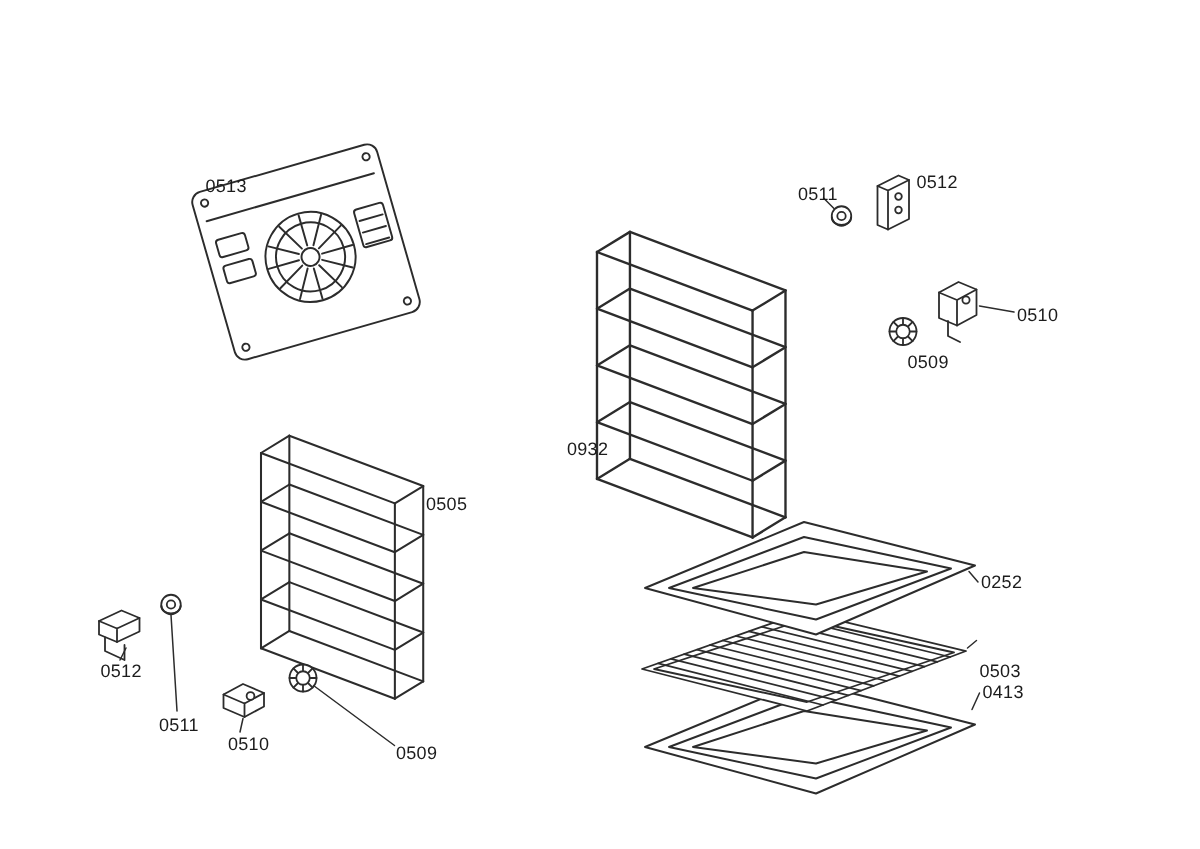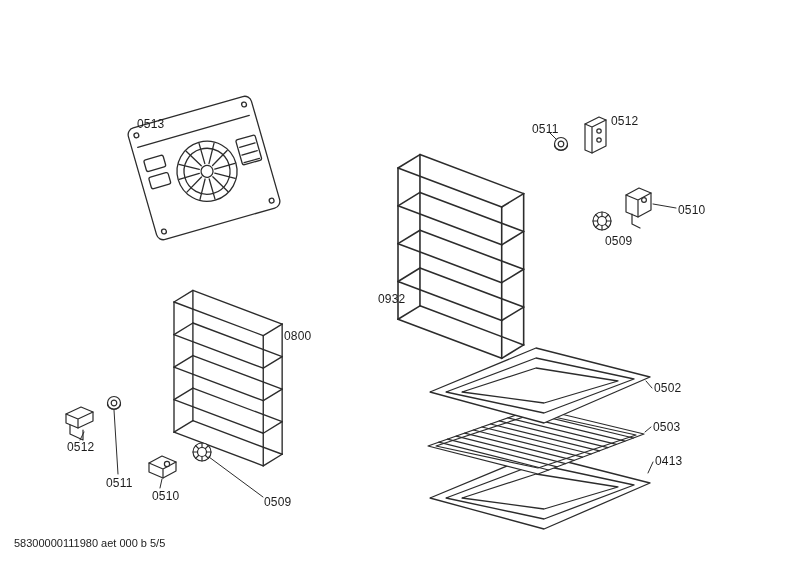--- a/index.html
+++ b/index.html
@@ -217,23 +217,22 @@
       <line x1="653" y1="462" x2="648" y2="473"></line>
     </g>
   </svg>
 
   <div class="label" style="left:137px;top:117px">0513</div>
   <div class="label" style="left:532px;top:122px">0511</div>
   <div class="label" style="left:611px;top:114px">0512</div>
   <div class="label" style="left:678px;top:203px">0510</div>
   <div class="label" style="left:605px;top:234px">0509</div>
   <div class="label" style="left:378px;top:292px">0932</div>
-  <div class="label" style="left:284px;top:329px">0800</div>
-  <div class="label" style="left:654px;top:381px">0502</div>
-  <div class="label" style="left:653px;top:420px">0503</div>
+  <div class="label" style="left:284px;top:329px">0505</div>
+  <div class="label" style="left:654px;top:381px">0252</div>
+  <div class="label" style="left:653px;top:440px">0503</div>
   <div class="label" style="left:655px;top:454px">0413</div>
   <div class="label" style="left:67px;top:440px">0512</div>
   <div class="label" style="left:106px;top:476px">0511</div>
   <div class="label" style="left:152px;top:489px">0510</div>
   <div class="label" style="left:264px;top:495px">0509</div>
 
-  <div class="footer" style="left:14px;top:537px">58300000111980 aet 000 b 5/5</div>
 </div>
 
 </body></html>

